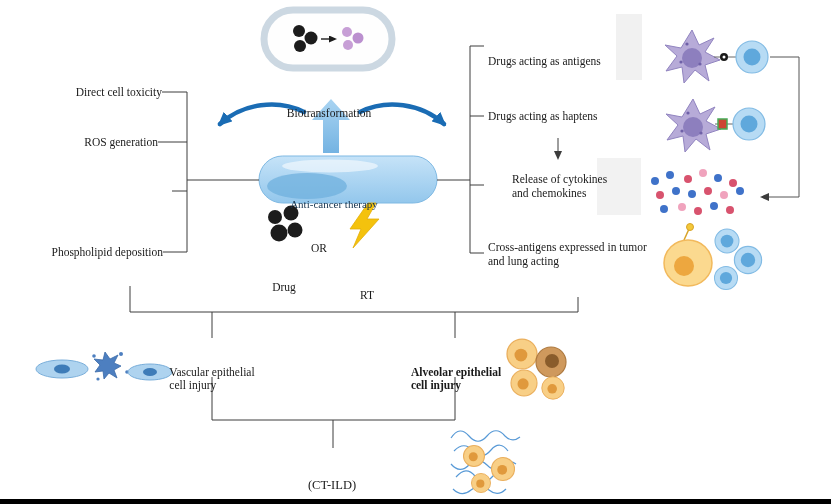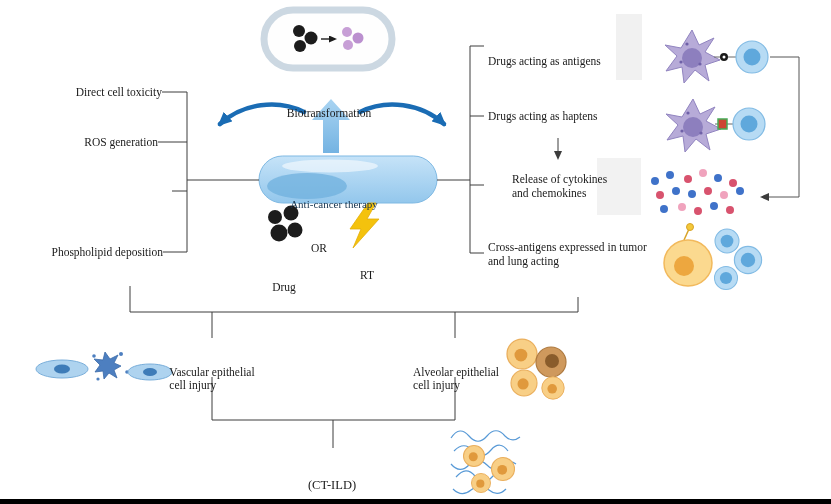--- a/index.html
+++ b/index.html
@@ -233,42 +233,42 @@
           <circle r="14" fill="#f8cf86" stroke="#eaaf5d" stroke-width="1.4"></circle>
           <circle cx="-1" cy="1" r="6" fill="#e0993c"></circle>
         </g>
     </g>
   </svg>
 
   <div class="lbl center" style="left:329px; top:82px;">Biotransformation</div>
   <div class="lbl center caps-label" style="left:334px; top:173px;">Anti-cancer therapy</div>
   <div class="lbl center" style="left:319px; top:217px;">OR</div>
   <div class="lbl center" style="left:284px; top:256px;">Drug</div>
-  <div class="lbl center" style="left:367px; top:244px;">RT</div>
+  <div class="lbl center" style="left:367px; top:264px;">RT</div>
 
   <div class="lbl r" style="right:669px; top:86px;">Direct cell toxicity</div>
   <div class="lbl r" style="right:673px; top:136px;">ROS generation</div>
   <div class="lbl r" style="right:668px; top:246px;">Phospholipid deposition</div>
 
   <div class="lbl" style="left:488px; top:40px;margin-top:15px;">Drugs acting as antigens</div>
   <div class="lbl" style="left:488px; top:110px;">Drugs acting as haptens</div>
   <div class="lbl two" style="left:476px; top:172px; line-height:14px;margin-left:36px;">
     <span>Release of cytokines</span>
     <span>and chemokines</span>
   </div>
   <div class="lbl two" style="left:488px; top:240px; line-height:14px;">
     <span>Cross-antigens expressed in tumor</span>
     <span>and lung acting</span>
   </div>
 
   <div class="lbl two center" style="left:212px; top:341px;">
     <span>Vascular epithelial</span>
     <span>cell injury</span>
   </div>
-  <div class="lbl two center" style="left:456px; top:341px;">
+  <div class="lbl two center" style="left:456px; top:341px;font-weight:bold;">
     <span>Alveolar epithelial</span>
     <span>cell injury</span>
   </div>
   <div class="lbl two center outcome" style="left:332px; top:452px;">
     <span>(CT-ILD)</span>
   </div>
 
   <div class="bottom-bar"></div>
 </div>
 

